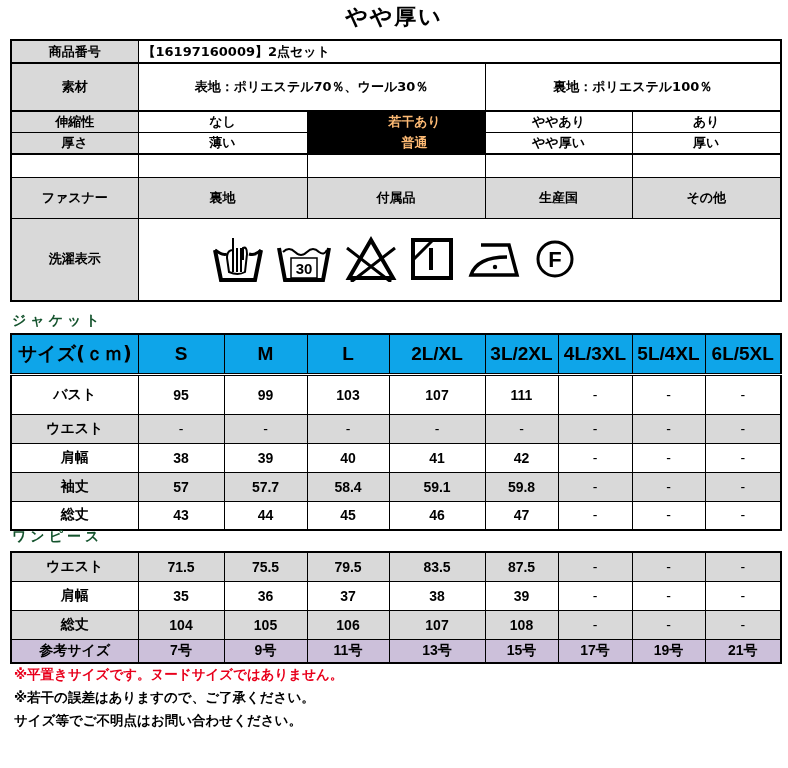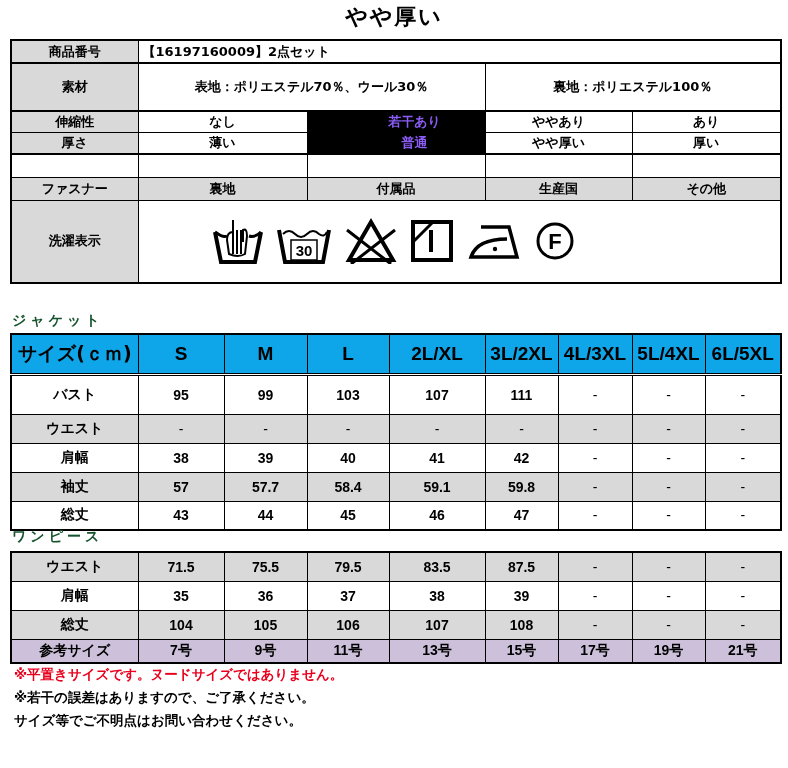--- a/index.html
+++ b/index.html
@@ -2,21 +2,21 @@
 <html><head>
 <meta charset="utf-8">
 <style>
   * { box-sizing: border-box; margin: 0; padding: 0; }
   body { width: 788px; height: 768px; background: #ffffff; position: relative; font-family: "DejaVu Sans", sans-serif; color: #000; overflow: hidden; }
   .title { position: absolute; left: 0; top: 2px; width: 788px; text-align: center; font-size: 22px; font-weight: bold; letter-spacing: 2px; }
   table { border-collapse: collapse; position: absolute; table-layout: fixed; border-radius: 17px; }
   td { text-align: center; vertical-align: middle; font-size: 13px; font-weight: bold; border: 1px solid #000; padding: 0; white-space: nowrap; overflow: hidden; }
   .info { left: 10px; top: 39px; width: 770px; border: 2px solid #000; }
   .info td.hd { background: #d9d9d9; }
-  .info td.dark { background: #000; color: #8b5cf6; padding-left: 37px; }
+  .info td.dark { background: #000; color: #fdba74; padding-left: 37px; }
   .info tr.thick td { border-bottom: 2px solid #000; }
   .section-label { position: absolute; left: 12px; font-size: 14px; font-weight: bold; color: #14532d; letter-spacing: 4px; }
   .size { left: 10px; width: 770px; border: 2px solid #000; }
   .size td { font-size: 14px; }
   .size td.sz { font-family: "Liberation Sans", sans-serif; }
   .size tr.hdr td { background: #0ea5e9; height: 40px; font-size: 19px; border-bottom: 3px double #000; }
   .size tr.g td { background: #d9d9d9; }
   .size tr.w td { background: #ffffff; }
   .size tr.p td { background: #ccc0da; text-align: center; }
   .size td.dash { font-weight: normal; }
@@ -62,21 +62,21 @@
     <td>やや厚い</td>
     <td>厚い</td>
   </tr>
   <tr style="height:23px">
     <td></td>
     <td></td>
     <td></td>
     <td></td>
     <td></td>
   </tr>
-  <tr style="height:23px">
+  <tr style="height:41px">
     <td class="hd">ファスナー</td>
     <td class="hd">裏地</td>
     <td class="hd">付属品</td>
     <td class="hd">生産国</td>
     <td class="hd">その他</td>
   </tr>
   <tr style="height:83px">
     <td class="hd">洗濯表示</td>
     <td colspan="4">
       <div class="icons">

